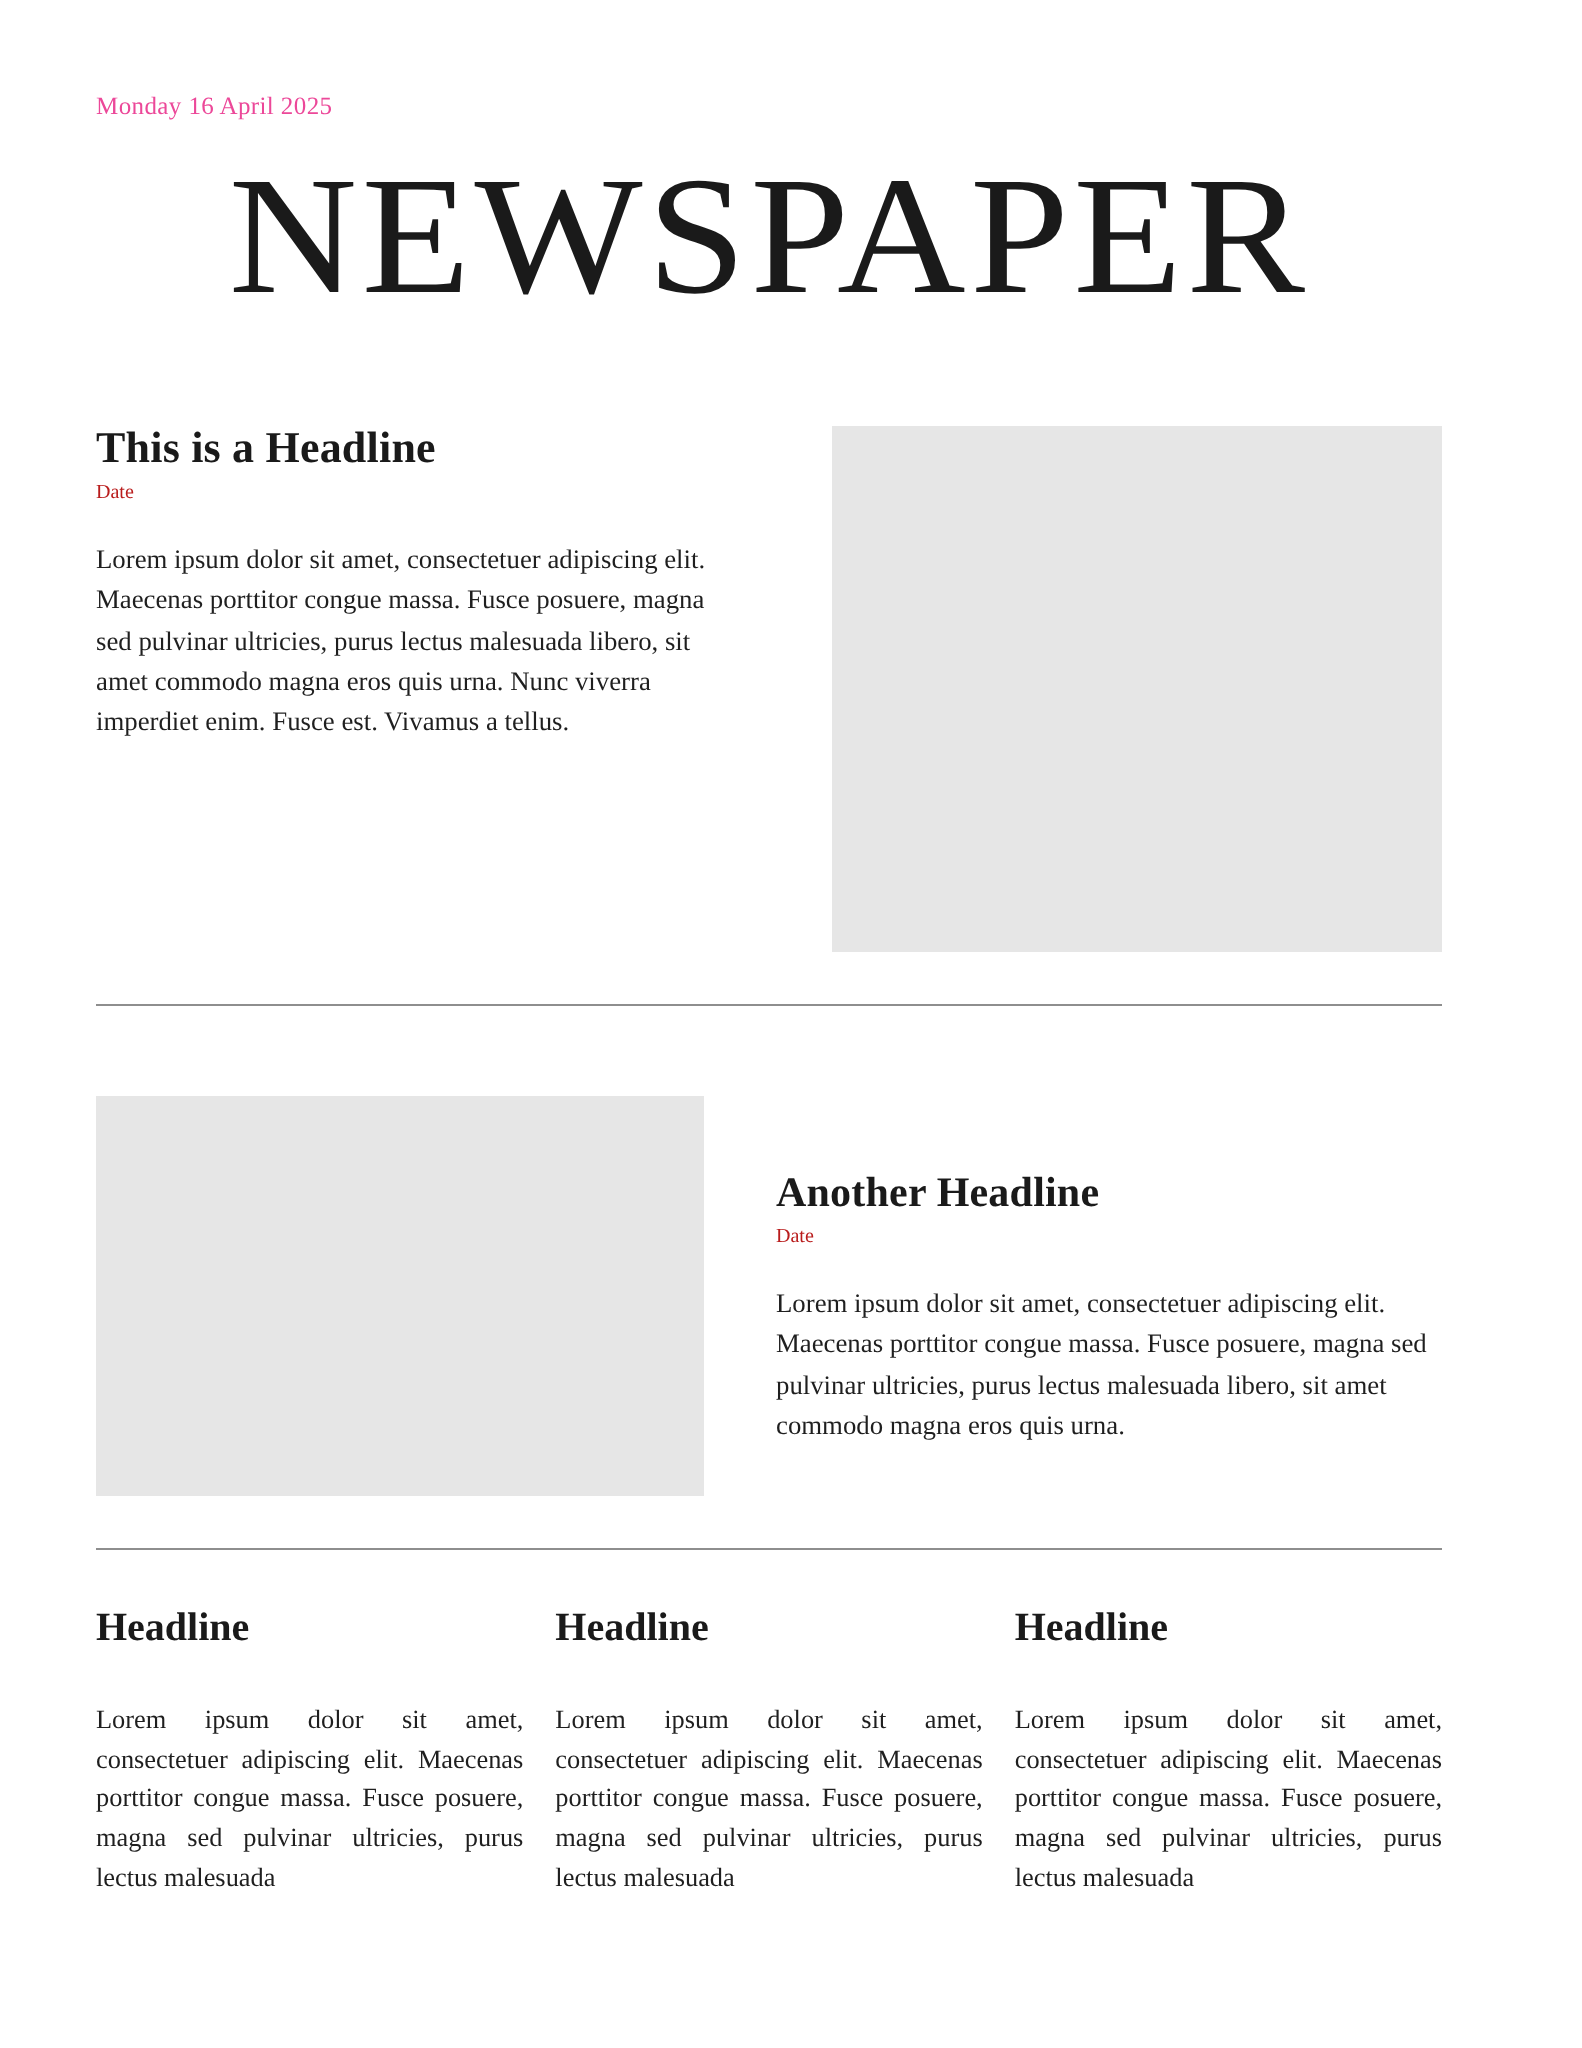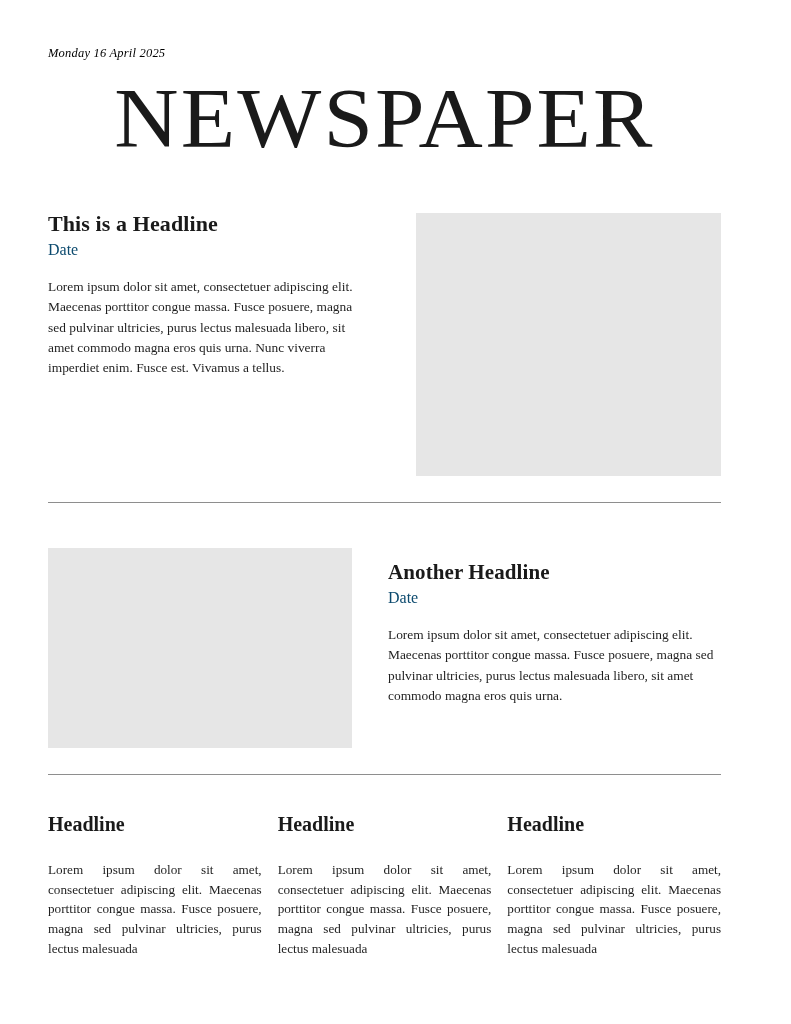--- a/index.html
+++ b/index.html
@@ -19,23 +19,22 @@
     box-sizing: border-box;
     width: 791px;
     height: 1024px;
     padding: 46px 70px 0 48px;
   }
 
   
   .date-line {
     font-size: 12.5px;
     letter-spacing: 0.2px;
-    color: #000000;
+    color: #ec4899;
     margin: 0 0 18px 0;
-    font-style: italic;
   }
   .masthead {
     font-family: "Liberation Serif", "DejaVu Serif", serif;
     font-size: 84px;
     line-height: 0.95;
     letter-spacing: 2px;
     font-weight: 400;
     text-align: center;
     margin: 0 0 0 0;
     padding: 0 0 6px 0;
@@ -58,23 +57,23 @@
     background: #e6e6e6;
     margin-top: 2px;
   }
   h2.headline {
     font-size: 22px;
     font-weight: 700;
     margin: 0 0 4px 0;
     letter-spacing: 0.1px;
   }
   .kicker {
-    font-size: 16px;
+    font-size: 10px;
     margin: 0 0 18px 0;
-    color: #0c4a6e;
+    color: #b91c1c;
   }
   p.body-text {
     font-size: 13.4px;
     line-height: 1.52;
     margin: 0 0 0 0;
     color: #1f1f1f;
   }
   p.body-text + p.body-text { margin-top: 0; }
 
   
@@ -82,36 +81,36 @@
     border: 0;
     border-top: 1px solid #8e8e8e;
     margin: 26px 0 0 0;
   }
 
   
   .second {
     display: flex;
     gap: 36px;
     margin-top: 45px;
-    align-items: flex-start;
+    align-items: center;
   }
   .second-figure {
     width: 304px;
     height: 200px;
     background: #e6e6e6;
     flex: none;
   }
   .second-text { flex: 1 1 auto; padding-top: 12px; }
   .second-text h2.headline { font-size: 21px; }
 
   
   .columns {
     display: flex;
     gap: 16px;
-    margin-top: 38px;
+    margin-top: 28px;
   }
   .col { flex: 1 1 0; }
   .col h3 {
     font-size: 20px;
     font-weight: 700;
     margin: 0 0 24px 0;
   }
   .col p {
     font-size: 13.2px;
     line-height: 1.5;

